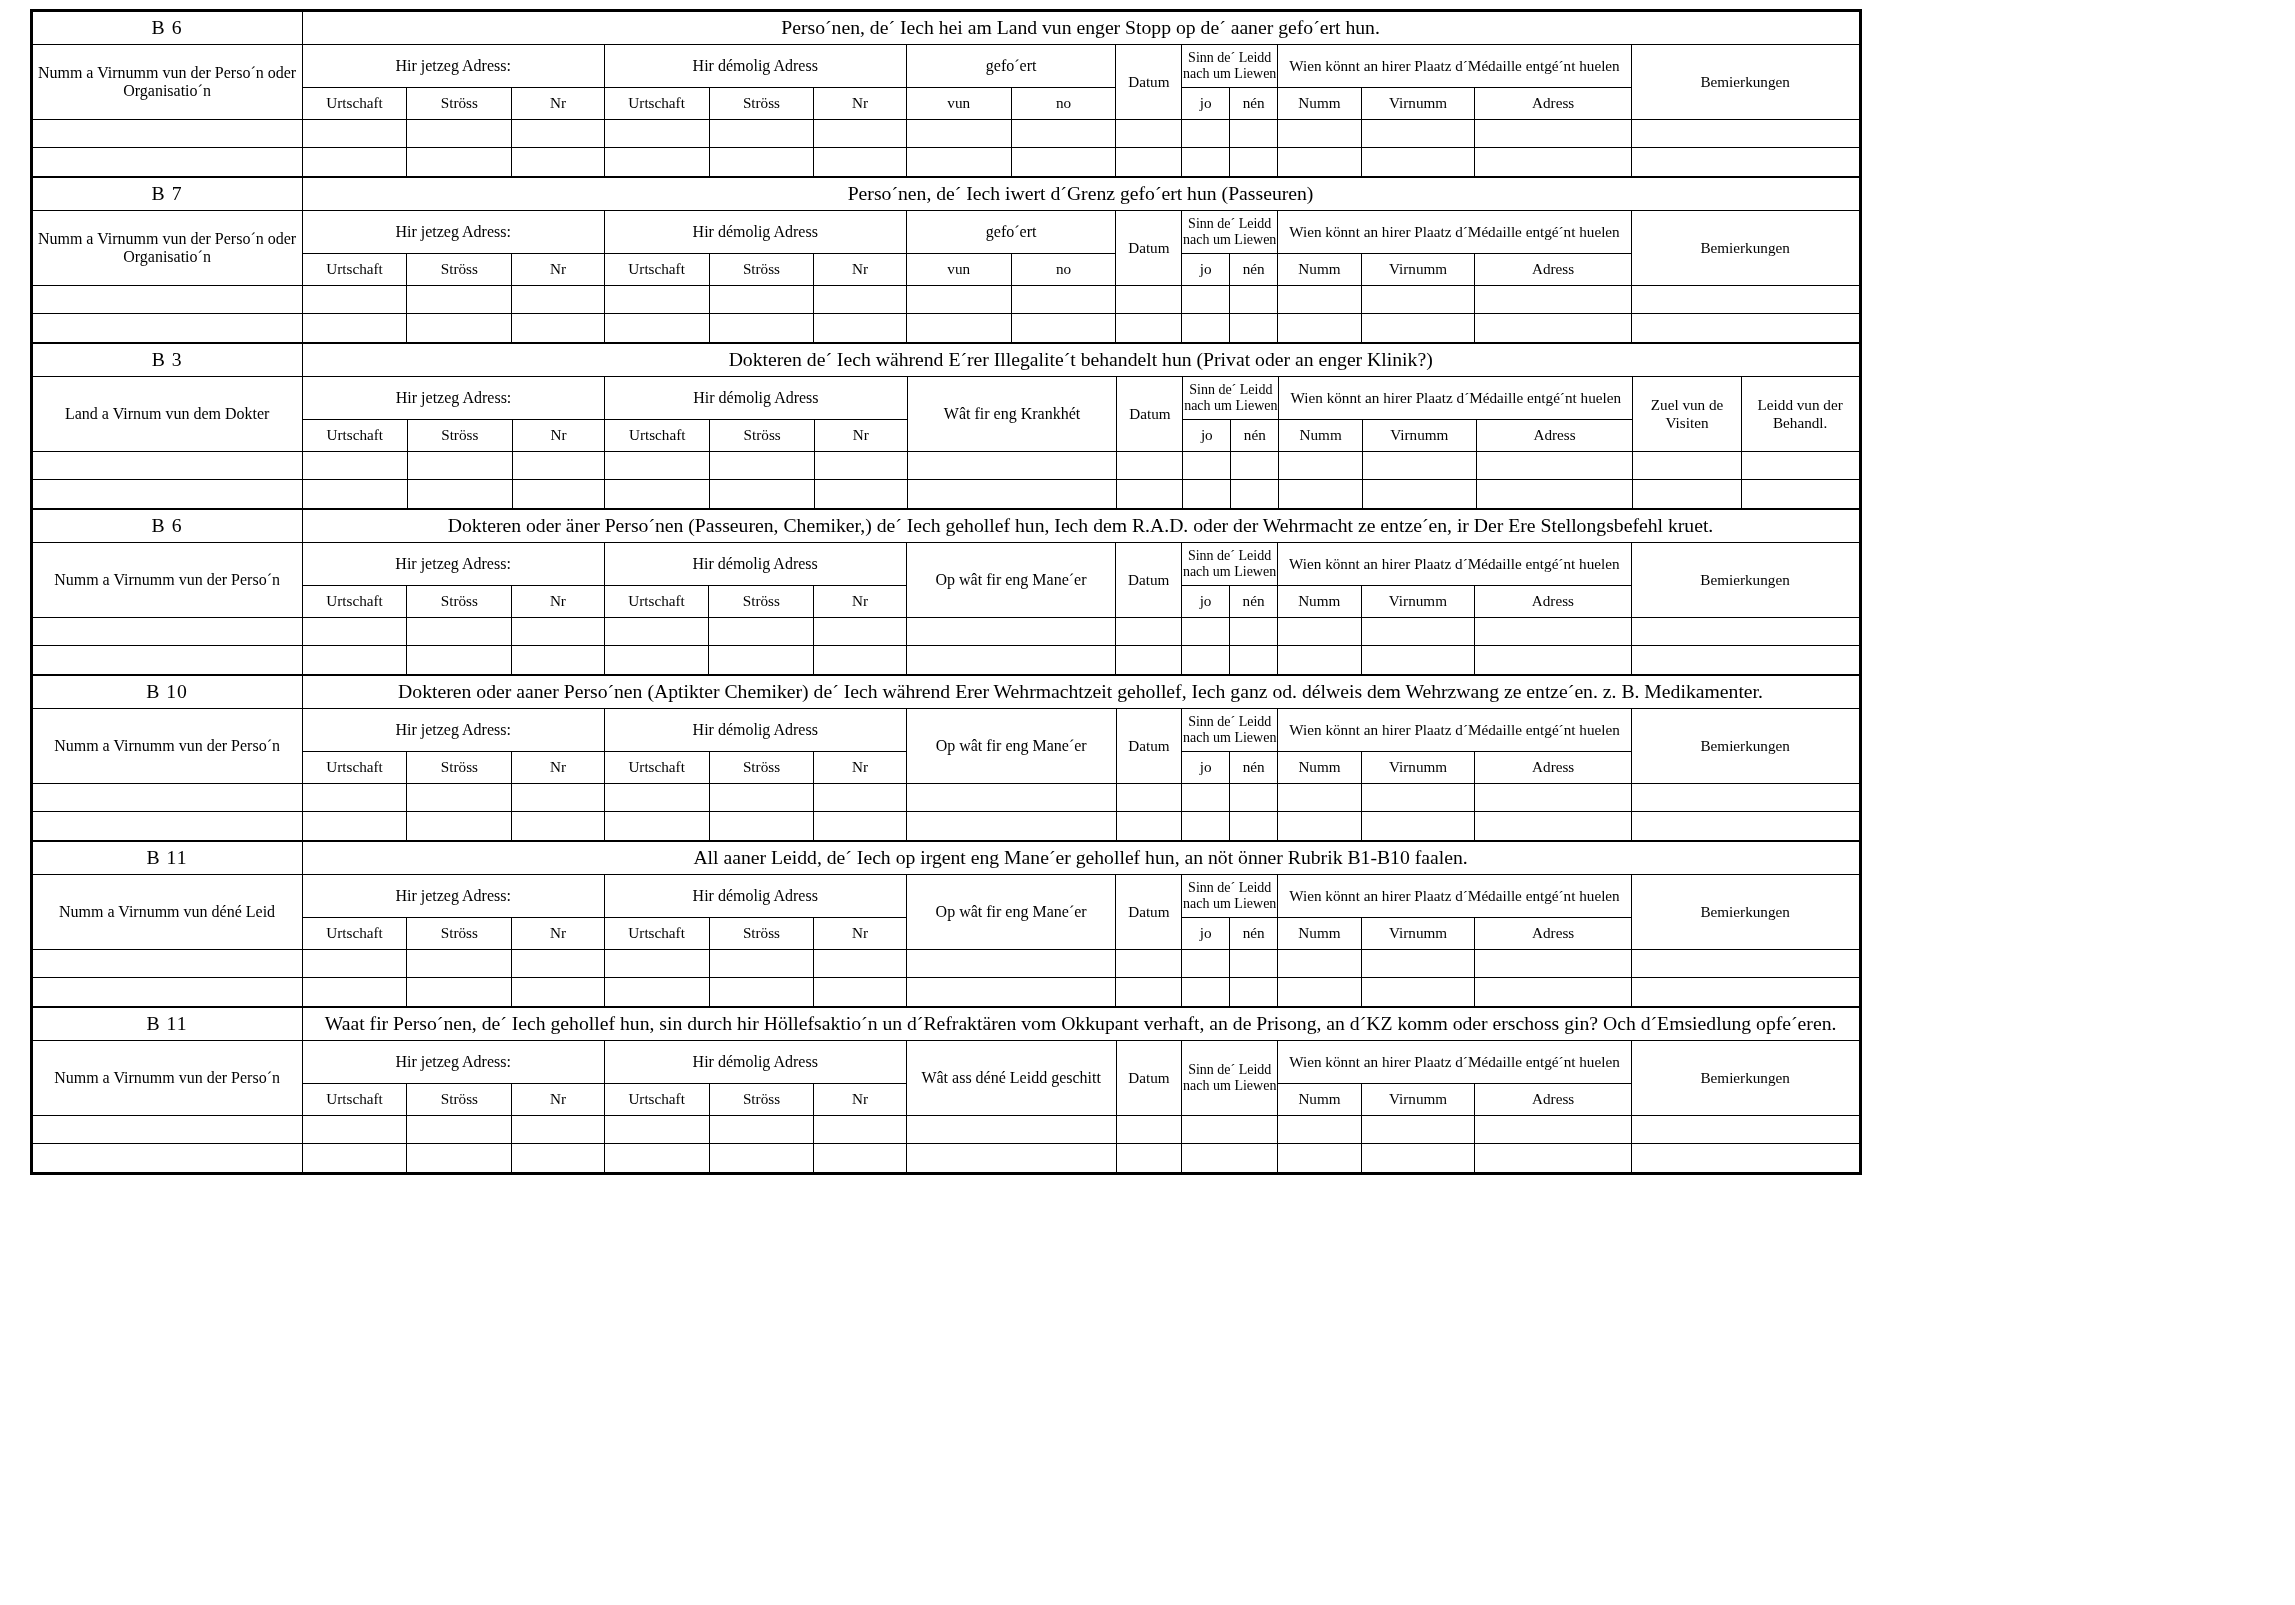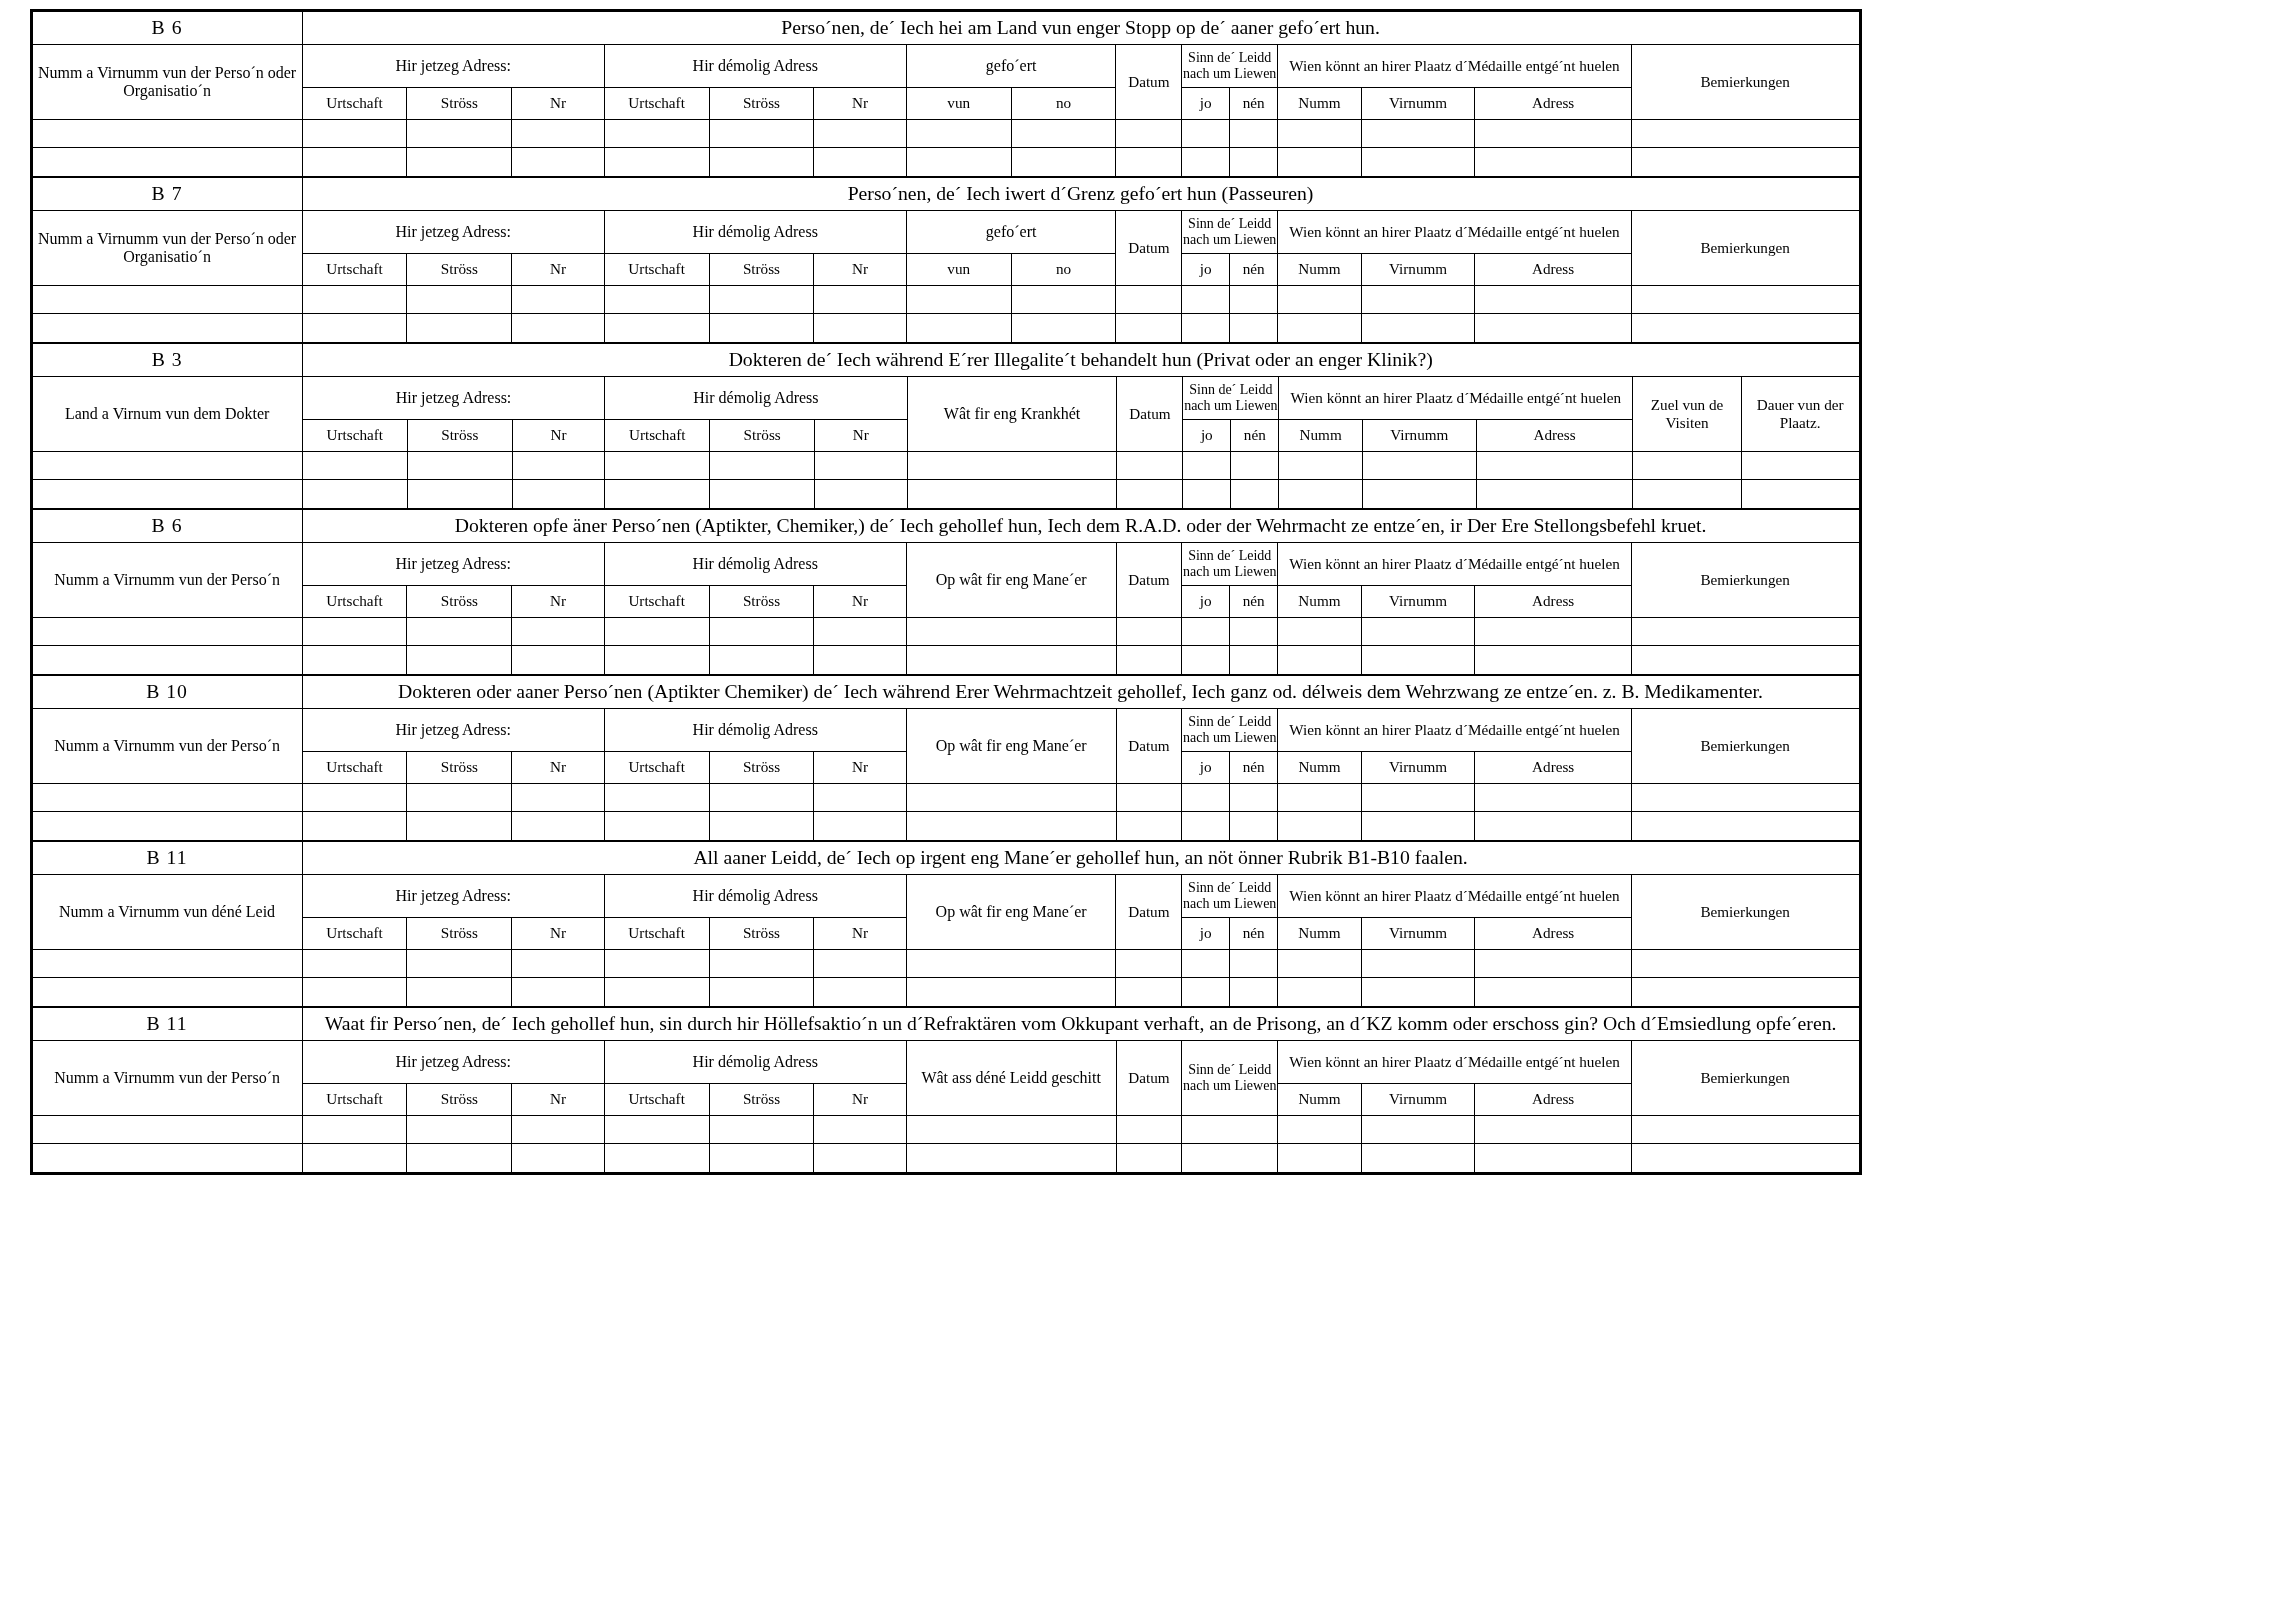--- a/index.html
+++ b/index.html
@@ -294,21 +294,21 @@
       </tr>
       <tr>
         <td rowspan="2" class="hdr-main leftname">Land a Virnum vun dem Dokter</td>
         <td colspan="3" class="hdr-top hdr-main">Hir jetzeg Adress:</td>
         <td colspan="3" class="hdr-top hdr-main">Hir démolig Adress</td>
         <td rowspan="2" class="hdr-main">Wât fir eng Krankhét</td>
         <td rowspan="2" class="hdr-sub">Datum</td>
         <td colspan="2" class="hdr-top sinn">Sinn de´ Leidd nach um Liewen</td>
         <td colspan="3" class="hdr-top hdr-sub">Wien könnt an hirer Plaatz d´Médaille entgé´nt huelen</td>
         <td rowspan="2" class="hdr-sub">Zuel vun de Visiten</td>
-        <td rowspan="2" class="hdr-sub">Dauer vun der Plaatz.</td>
+        <td rowspan="2" class="hdr-sub">Leidd vun der Behandl.</td>
       </tr>
       <tr>
         <td class="hdr-bot hdr-sub">Urtschaft</td>
         <td class="hdr-bot hdr-sub">Ströss</td>
         <td class="hdr-bot hdr-sub">Nr</td>
         <td class="hdr-bot hdr-sub">Urtschaft</td>
         <td class="hdr-bot hdr-sub">Ströss</td>
         <td class="hdr-bot hdr-sub">Nr</td>
         <td class="hdr-bot hdr-sub">jo</td>
         <td class="hdr-bot hdr-sub">nén</td>
@@ -369,21 +369,21 @@
         <col style="width:27px">
           <col style="width:27px">
         <col style="width:47px">
           <col style="width:64px">
           <col style="width:88px">
         <col style="width:128px">
       </colgroup>
       <tbody>
           <tr class="bandrow">
         <td class="bandlabel">B 6</td>
-        <td class="bandtitle" colspan="14">Dokteren opfe äner Perso´nen (Aptikter, Chemiker,) de´ Iech gehollef hun, Iech dem R.A.D. oder der Wehrmacht ze entze´en, ir Der Ere Stellongsbefehl kruet.</td>
+        <td class="bandtitle" colspan="14">Dokteren oder äner Perso´nen (Passeuren, Chemiker,) de´ Iech gehollef hun, Iech dem R.A.D. oder der Wehrmacht ze entze´en, ir Der Ere Stellongsbefehl kruet.</td>
       </tr>
       <tr>
         <td rowspan="2" class="hdr-main leftname">Numm a Virnumm vun der Perso´n</td>
         <td colspan="3" class="hdr-top hdr-main">Hir jetzeg Adress:</td>
         <td colspan="3" class="hdr-top hdr-main">Hir démolig Adress</td>
         <td rowspan="2" class="hdr-main">Op wât fir eng Mane´er</td>
         <td rowspan="2" class="hdr-sub">Datum</td>
         <td colspan="2" class="hdr-top sinn">Sinn de´ Leidd nach um Liewen</td>
         <td colspan="3" class="hdr-top hdr-sub">Wien könnt an hirer Plaatz d´Médaille entgé´nt huelen</td>
         <td rowspan="2" class="hdr-sub">Bemierkungen</td>

